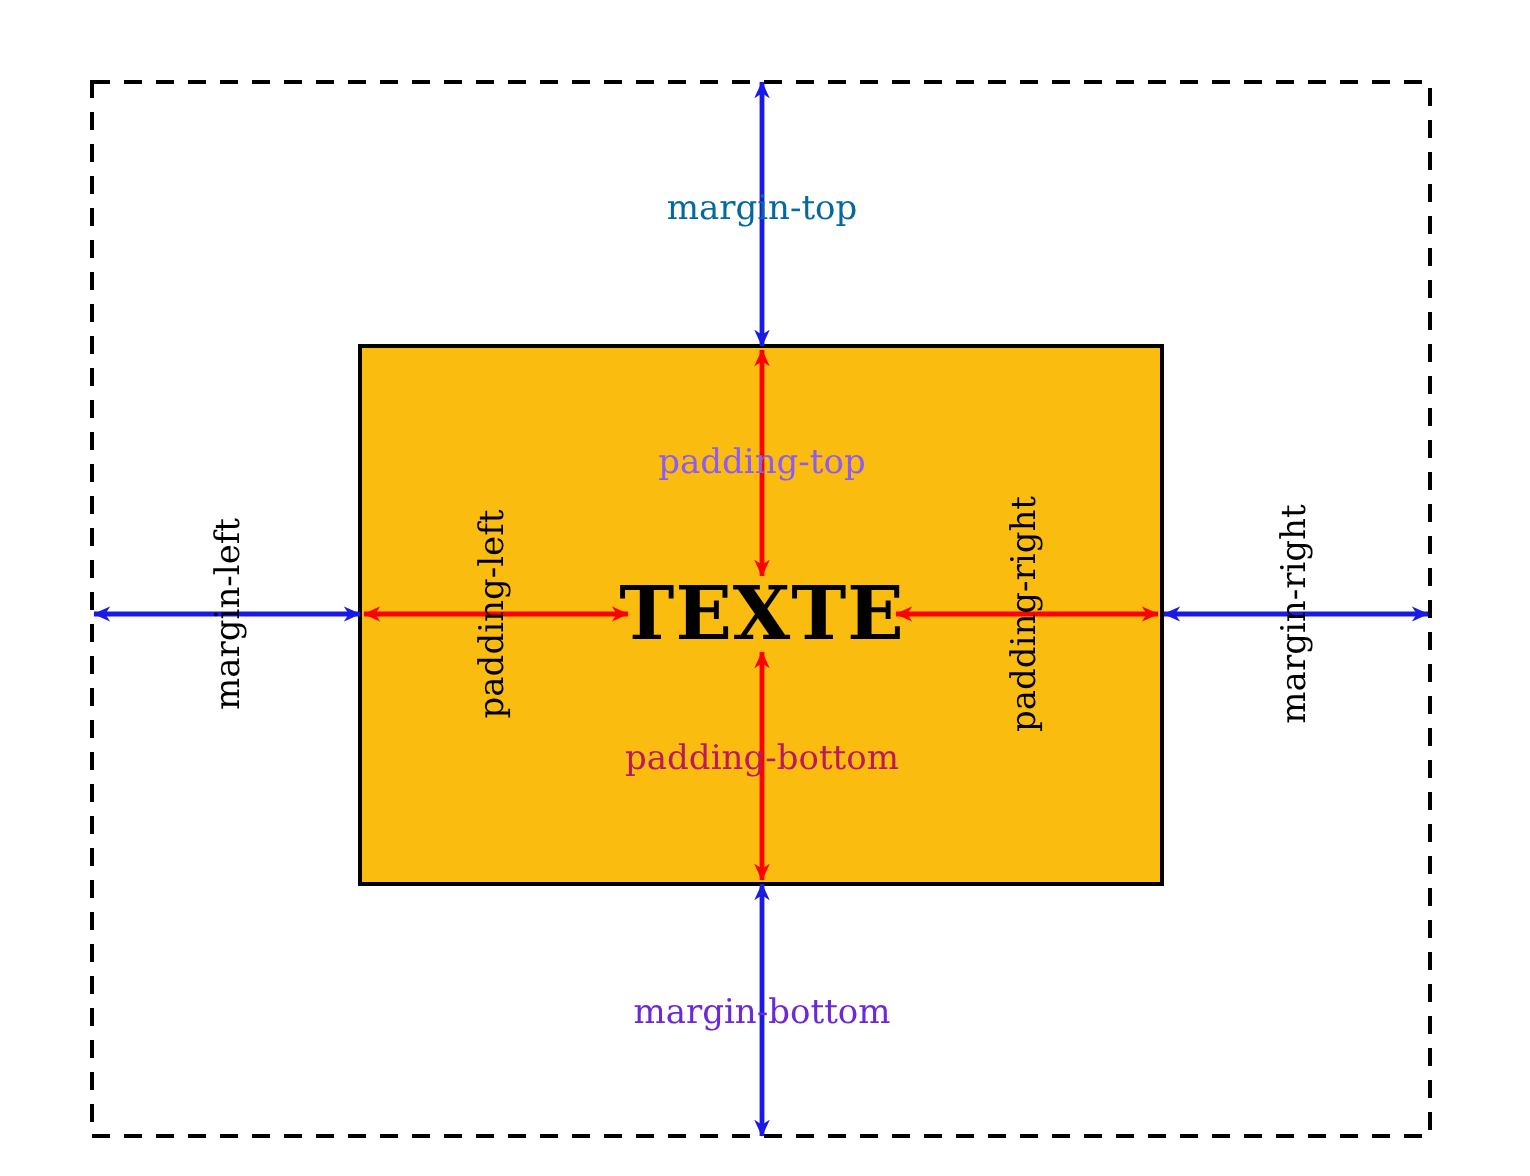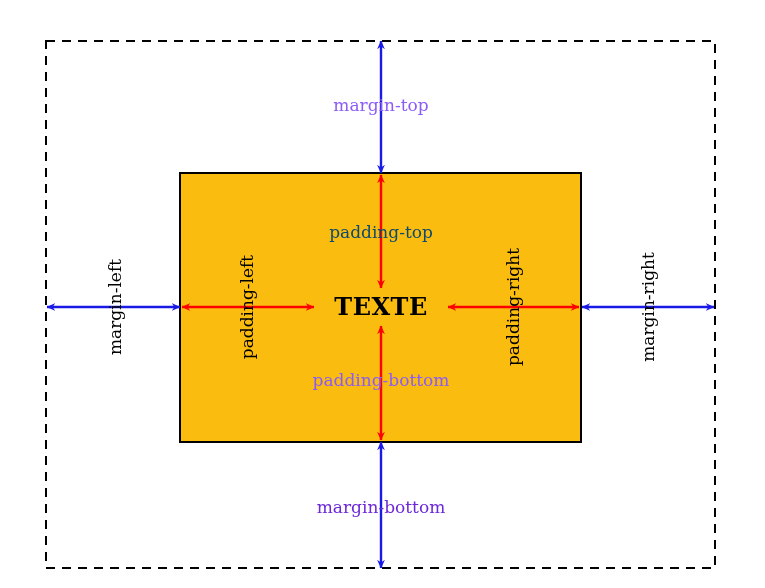--- a/index.html
+++ b/index.html
@@ -43,21 +43,21 @@
   .label-v {
     transform: translate(-50%, -50%) rotate(-90deg);
     transform-origin: center center;
   }
   .content-text {
     position: absolute;
     transform: translate(-50%, -50%);
     color: #000000;
     font-family: "DejaVu Serif", "Liberation Serif", serif;
     font-weight: bold;
-    font-size: 24px;
+    font-size: 37px;
     letter-spacing: 0.5px;
     line-height: 1;
     white-space: nowrap;
     user-select: none;
   }
 </style>
 </head>
 <body>
 
 <div id="diagram-root">
@@ -90,23 +90,23 @@
         <line x1="47" y1="307" x2="180" y2="307" stroke="#1a1ae6" stroke-width="2.4" marker-end="url(#head-blue-end)" marker-start="url(#head-blue-start)"></line>
         <line x1="182" y1="307" x2="314" y2="307" stroke="#ff0000" stroke-width="2.4" marker-end="url(#head-red-end)" marker-start="url(#head-red-start)"></line>
         <line x1="448" y1="307" x2="579" y2="307" stroke="#ff0000" stroke-width="2.4" marker-end="url(#head-red-end)" marker-start="url(#head-red-start)"></line>
         <line x1="582" y1="307" x2="714" y2="307" stroke="#1a1ae6" stroke-width="2.4" marker-end="url(#head-blue-end)" marker-start="url(#head-blue-start)"></line>
       </g>
   </svg>
 
   <div class="content-text" style="left:381px; top:307px;">TEXTE</div>
 
   <div id="label-layer">
-      <div class="label label-h" style="left: 381px; top: 105px; color: #8b5cf6;">margin-top</div>
-      <div class="label label-h" style="left: 381px; top: 232px; color: #0c4a6e;">padding-top</div>
-      <div class="label label-h" style="left: 381px; top: 380px; color: #8b5cf6;">padding-bottom</div>
+      <div class="label label-h" style="left: 381px; top: 105px; color: #0369a1;">margin-top</div>
+      <div class="label label-h" style="left: 381px; top: 232px; color: #8b5cf6;">padding-top</div>
+      <div class="label label-h" style="left: 381px; top: 380px; color: #be185d;">padding-bottom</div>
       <div class="label label-h" style="left: 381px; top: 507px; color: #6d28d9;">margin-bottom</div>
       <div class="label label-v" style="left: 115px; top: 307px; color: rgb(0, 0, 0);">margin-left</div>
       <div class="label label-v" style="left: 247px; top: 307px; color: rgb(0, 0, 0);">padding-left</div>
       <div class="label label-v" style="left: 513px; top: 307px; color: rgb(0, 0, 0);">padding-right</div>
       <div class="label label-v" style="left: 648px; top: 307px; color: rgb(0, 0, 0);">margin-right</div>
     </div>
 
 </div>
 
 </body></html>

